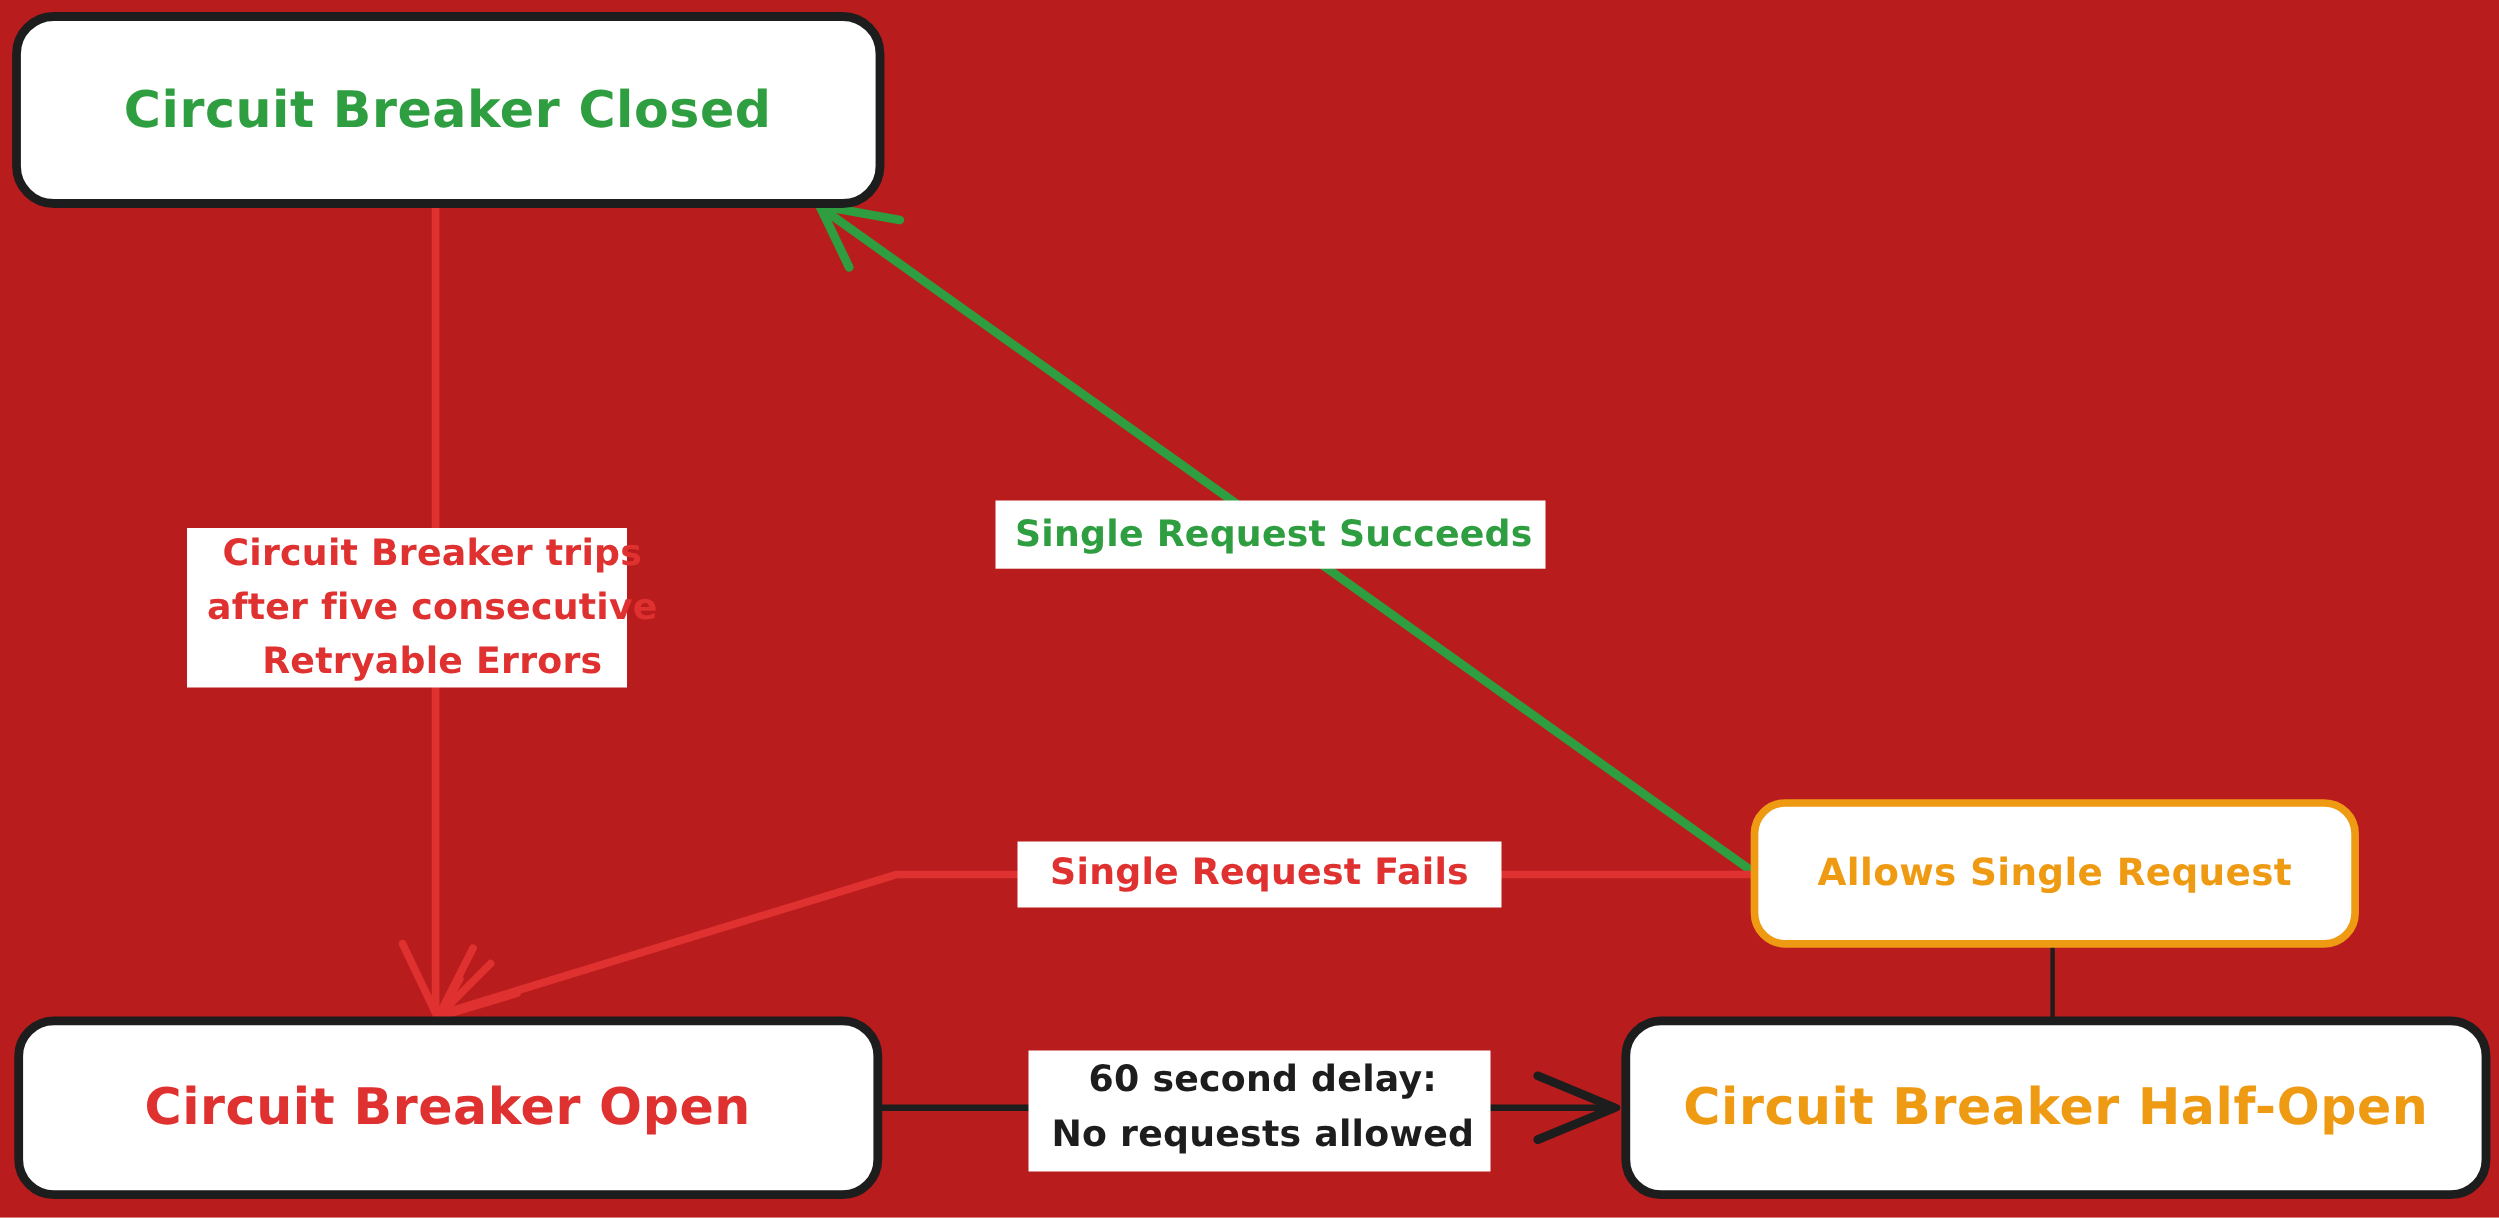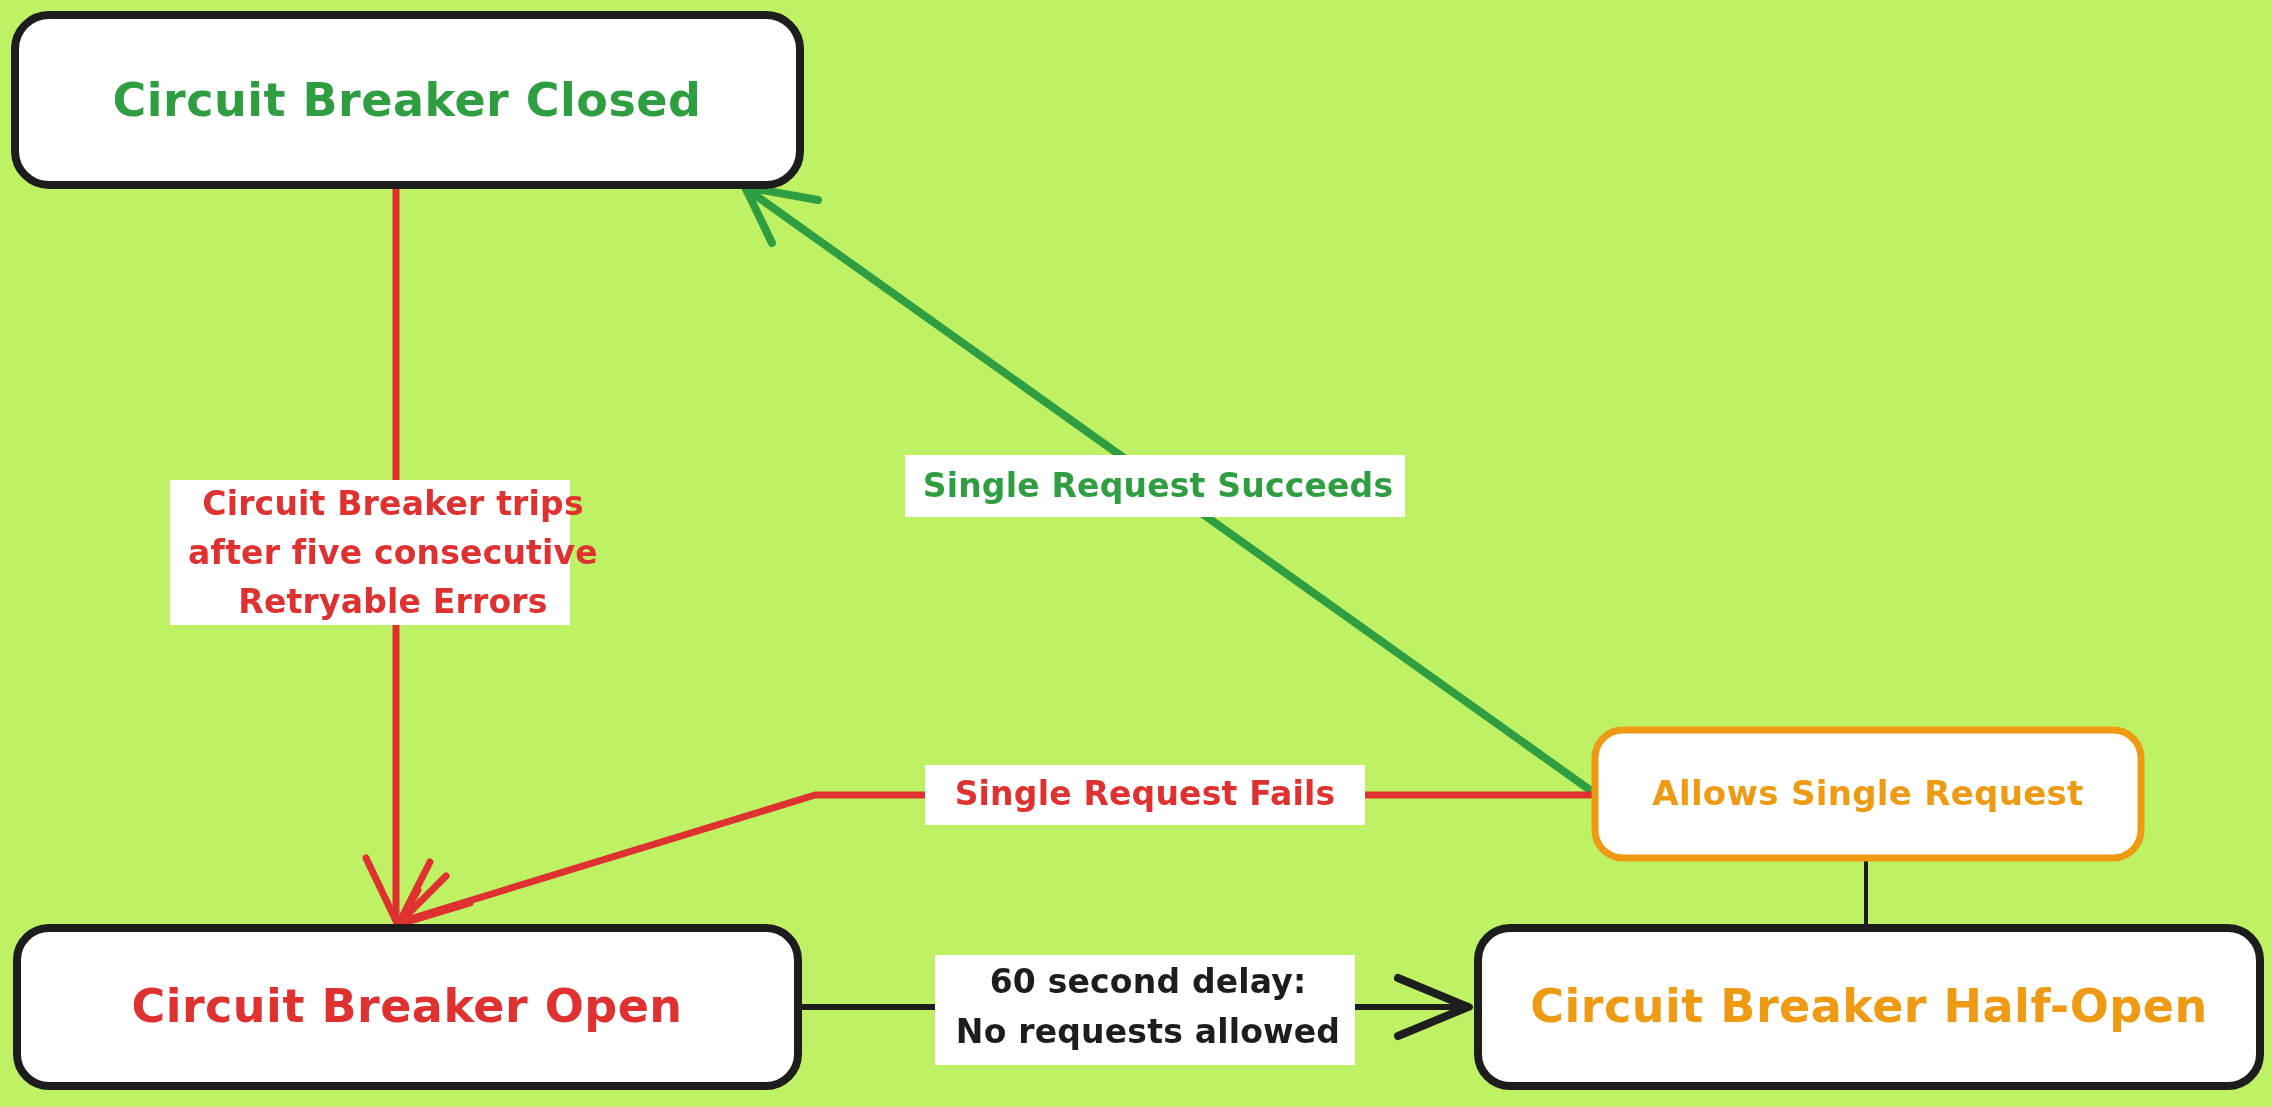--- a/index.html
+++ b/index.html
@@ -11,21 +11,21 @@
   body {
     width: 2272px;
     height: 1107px;
     overflow: hidden;
     font-family: "DejaVu Sans", sans-serif;
   }
   #diagram-root {
     position: relative;
     width: 2272px;
     height: 1107px;
-    background: #bef264;
+    background: #b91c1c;
   }
   svg.diagram-canvas {
     position: absolute;
     top: 0;
     left: 0;
     width: 2272px;
     height: 1107px;
   }
   .node-label {
     font-family: "DejaVu Sans", sans-serif;

